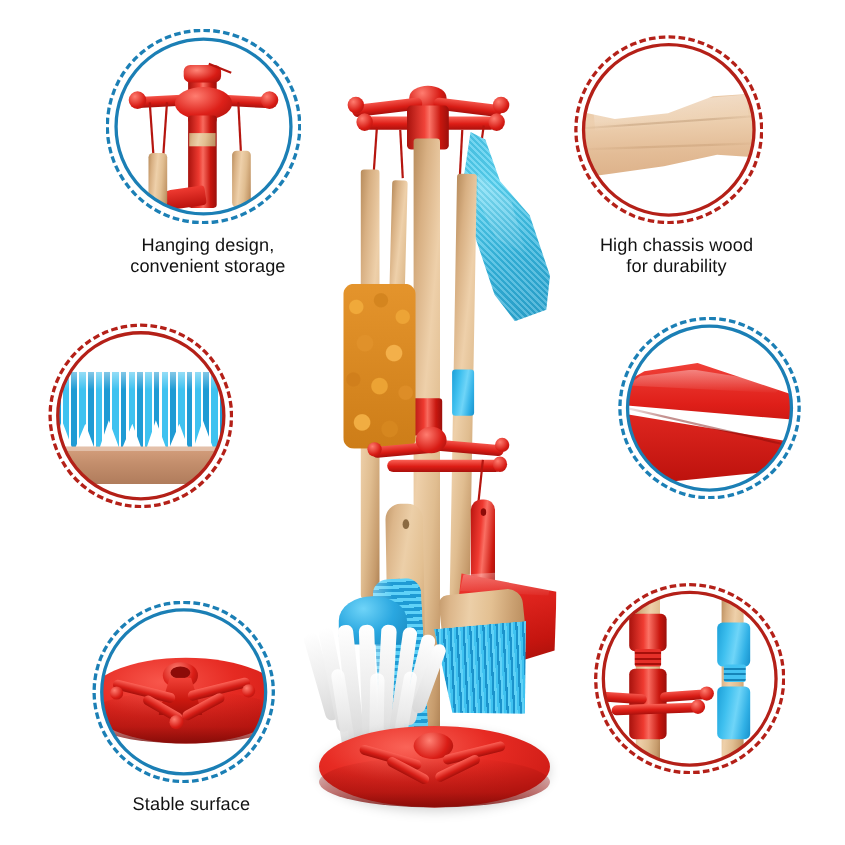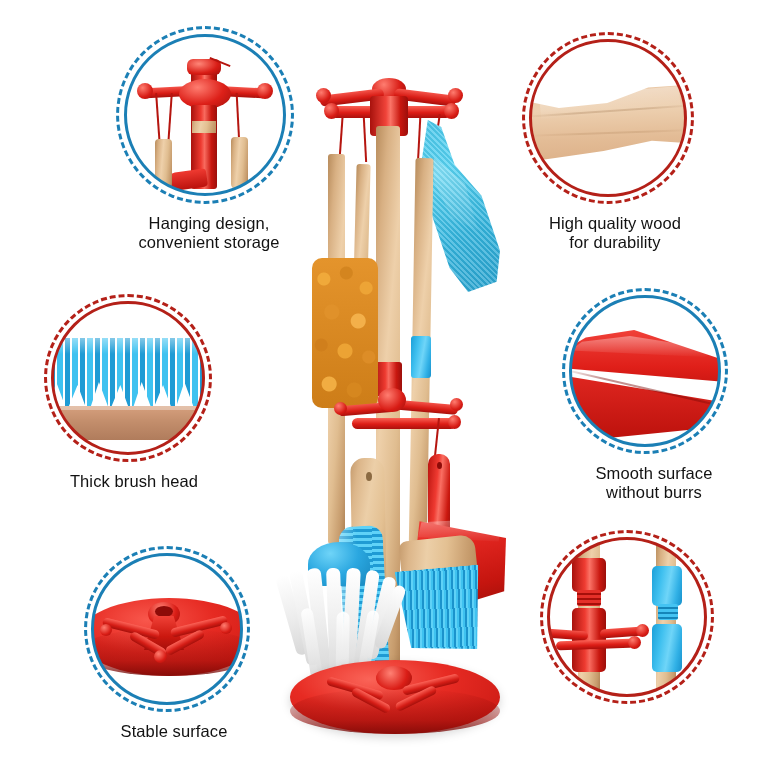--- a/index.html
+++ b/index.html
@@ -190,21 +190,21 @@
     <div class="art" style="left:22px;top:626px;width:210px;height:46px;
                 background:linear-gradient(180deg,rgba(150,12,8,0) 0%,rgba(150,12,8,.55) 70%,rgba(120,8,5,.8) 100%);
                 border-radius:50%;"></div>
     <div class="art c5-hub" style="left:108px;top:604px;width:36px;height:24px;"></div>
     <div class="art c5-spoke" style="left:58px;top:622px;width:58px;height:9px;transform:rotate(16deg);"></div>
     <div class="art c5-spoke" style="left:134px;top:618px;width:58px;height:9px;transform:rotate(-14deg);"></div>
     <div class="art c5-spoke" style="left:82px;top:634px;width:42px;height:9px;transform:rotate(28deg);"></div>
     <div class="art c5-spoke" style="left:126px;top:632px;width:44px;height:9px;transform:rotate(-26deg);"></div>
   </div>
 
-  <div class="callout" style="left:116px;top:26px;width:186px;height:240px;">
+  <div class="callout" style="left:96px;top:26px;width:186px;height:240px;">
     <div class="ring-wrap" style="width:178px;height:178px;">
       <div class="clip" style="left:9px;top:9px;width:160px;height:160px;background:#fff;">
 
         <div class="art" style="left:66px;top:30px;width:26px;height:46px;background:linear-gradient(90deg,#a8120d,#ef3c32 40%,#fb7366 52%,#c8170f 80%,#9c0f0b);border-radius:4px 4px 2px 2px;"></div>
         <div class="art" style="left:16px;top:52px;width:58px;height:10px;background:linear-gradient(180deg,#f4544a,#d81c15 60%,#a8100c);border-radius:5px;transform:rotate(-3deg);"></div>
         <div class="art" style="left:84px;top:52px;width:58px;height:10px;background:linear-gradient(180deg,#f4544a,#d81c15 60%,#a8100c);border-radius:5px;transform:rotate(3deg);"></div>
         <div class="art c1-knob" style="left:12px;top:48px;width:16px;height:16px;"></div>
         <div class="art c1-knob" style="left:132px;top:48px;width:16px;height:16px;"></div>
         <div class="art" style="left:54px;top:44px;width:52px;height:30px;
                     background:radial-gradient(ellipse at 36% 28%,#ff7d70,#dd2019 55%,#a3100b);border-radius:50%;"></div>
@@ -239,61 +239,58 @@
         <div class="art" style="left:-8px;top:92px;width:176px;height:2px;opacity:.22;
                     background:linear-gradient(90deg,rgba(150,105,62,0),#a6784c 35%,#a6784c 70%,rgba(150,105,62,0));
                     transform:rotate(-2deg);"></div>
         <div class="art" style="left:10px;top:52px;width:140px;height:22px;opacity:.4;
                     background:linear-gradient(180deg,rgba(255,255,255,.85),rgba(255,255,255,0));
                     transform:rotate(-5deg);"></div>
       </div>
       <div class="ring-solid" style="left:7px;top:7px;width:158px;height:158px;border-width:3px;border-color:#b42018;"></div>
       <div class="ring-dashed" style="left:0;top:0;width:172px;height:172px;border-width:3px;border-color:#b42018;"></div>
     </div>
-    <div class="cap" style="top:182px;width:200px;">High quality wood
+    <div class="cap" style="top:182px;width:200px;">High chassis wood
 for durability</div>
   </div>
 
   <div class="callout" style="left:44px;top:294px;width:180px;height:226px;">
     <div class="ring-wrap" style="width:168px;height:168px;">
       <div class="clip" style="left:8px;top:8px;width:152px;height:152px;background:#fff;">
         <div class="art" style="left:-10px;top:36px;width:178px;height:76px;overflow:hidden;">
           <div style="position:absolute;inset:0;
             background:repeating-linear-gradient(90deg,#3fc2f0 0px,#3fc2f0 6px,#ffffff 6px,#ffffff 8px,#1f9bd4 8px,#1f9bd4 13px,#ffffff 13px,#ffffff 15px);
             clip-path:polygon(0% 0%,100% 0%,100% 64%,96% 100%,92% 60%,86% 96%,80% 58%,74% 100%,68% 62%,62% 96%,56% 58%,50% 100%,44% 62%,38% 96%,32% 58%,26% 100%,20% 62%,14% 96%,8% 58%,3% 98%,0% 60%);"></div>
           <div style="position:absolute;left:0;top:0;width:100%;height:16px;background:linear-gradient(180deg,rgba(255,255,255,.45),rgba(255,255,255,0));"></div>
         </div>
         <div class="art c3-wood" style="left:-10px;top:104px;width:178px;height:34px;"></div>
         <div class="art" style="left:-10px;top:104px;width:178px;height:4px;background:rgba(255,255,255,.35);"></div>
       </div>
       <div class="ring-solid" style="left:7px;top:7px;width:154px;height:154px;border-width:3px;border-color:#b42018;"></div>
       <div class="ring-dashed" style="left:0;top:0;width:168px;height:168px;border-width:3px;border-color:#b42018;"></div>
     </div>
-    <div class="cap" style="top:178px;width:200px;">Thick brush head</div>
   </div>
 
   <div class="callout" style="left:562px;top:288px;width:184px;height:232px;">
     <div class="ring-wrap" style="width:166px;height:166px;">
       <div class="clip" style="left:8px;top:8px;width:150px;height:150px;background:#fff;">
         <div class="art c4-a" style="left:-14px;top:34px;width:186px;height:62px;
                     clip-path:polygon(16% 12%, 42% 0%, 100% 58%, 100% 86%, 6% 62%, 0% 40%);"></div>
         <div class="art c4-b" style="left:-14px;top:68px;width:186px;height:74px;
                     clip-path:polygon(0% 14%, 100% 56%, 100% 82%, 28% 100%, 4% 62%);"></div>
         <div class="art" style="left:-6px;top:40px;width:150px;height:22px;opacity:.42;
                     background:linear-gradient(180deg,rgba(255,255,255,.9),rgba(255,255,255,0));
                     clip-path:polygon(12% 26%,44% 0%,100% 60%,94% 96%,4% 66%);"></div>
         <div class="art" style="left:-12px;top:92px;width:180px;height:2px;opacity:.45;
                     background:linear-gradient(90deg,rgba(120,8,5,0),#7c0805 25%,#7c0805 80%,rgba(120,8,5,0));
                     transform:rotate(13deg);"></div>
       </div>
       <div class="ring-solid" style="left:7px;top:7px;width:152px;height:152px;border-width:3px;border-color:#1b7fb5;"></div>
       <div class="ring-dashed" style="left:0;top:0;width:166px;height:166px;border-width:3px;border-color:#1b7fb5;"></div>
     </div>
-    <div class="cap" style="top:176px;width:200px;">Smooth surface
-without burrs</div>
   </div>
 
   <div class="callout" style="left:84px;top:546px;width:180px;height:220px;">
     <div class="ring-wrap" style="width:166px;height:166px;">
       <div class="clip" style="left:8px;top:8px;width:150px;height:150px;background:#fff;">
         <div class="art c5-disc" style="left:-14px;top:44px;width:182px;height:78px;"></div>
         <div class="art" style="left:-14px;top:74px;width:182px;height:48px;
                     background:linear-gradient(180deg,rgba(150,12,8,0) 0%,rgba(150,12,8,.5) 68%,rgba(118,8,5,.82) 100%);
                     border-radius:50%;"></div>
         <div class="art c5-hub" style="left:56px;top:48px;width:32px;height:24px;"></div>

